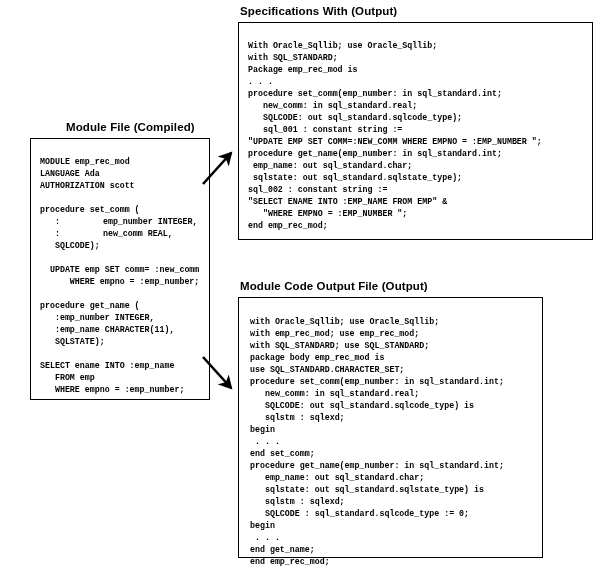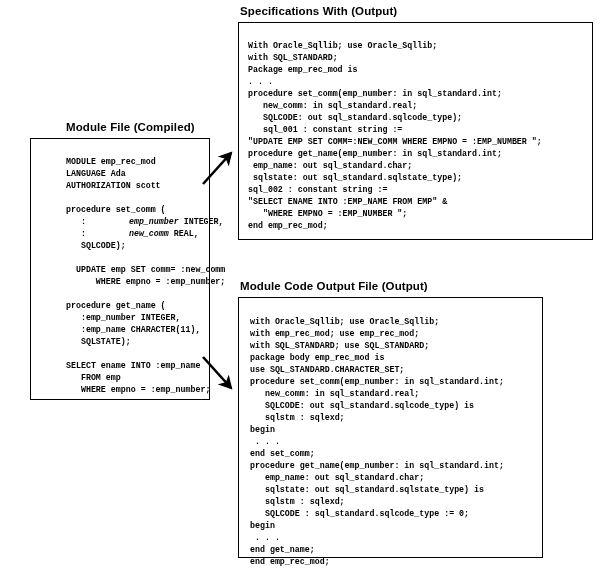--- a/index.html
+++ b/index.html
@@ -31,34 +31,32 @@
   }
   .code {
     font-family: "Liberation Mono", "DejaVu Sans Mono", monospace;
     font-size: 8.3px;
     font-weight: bold;
     line-height: 12px;
     color: #000000;
     white-space: pre;
   }
   .code .ital {
-    font-style: italic;
     padding-left: 43px;
   }
   #module-panel {
     left: 30px;
     top: 138px;
     width: 180px;
     height: 262px;
   }
   #module-code {
     position: absolute;
     left: 9px;
     top: 9px;
-    margin-left: 26px;
   }
   #spec-panel {
     left: 238px;
     top: 22px;
     width: 355px;
     height: 218px;
   }
   #spec-code {
     position: absolute;
     left: 9px;

